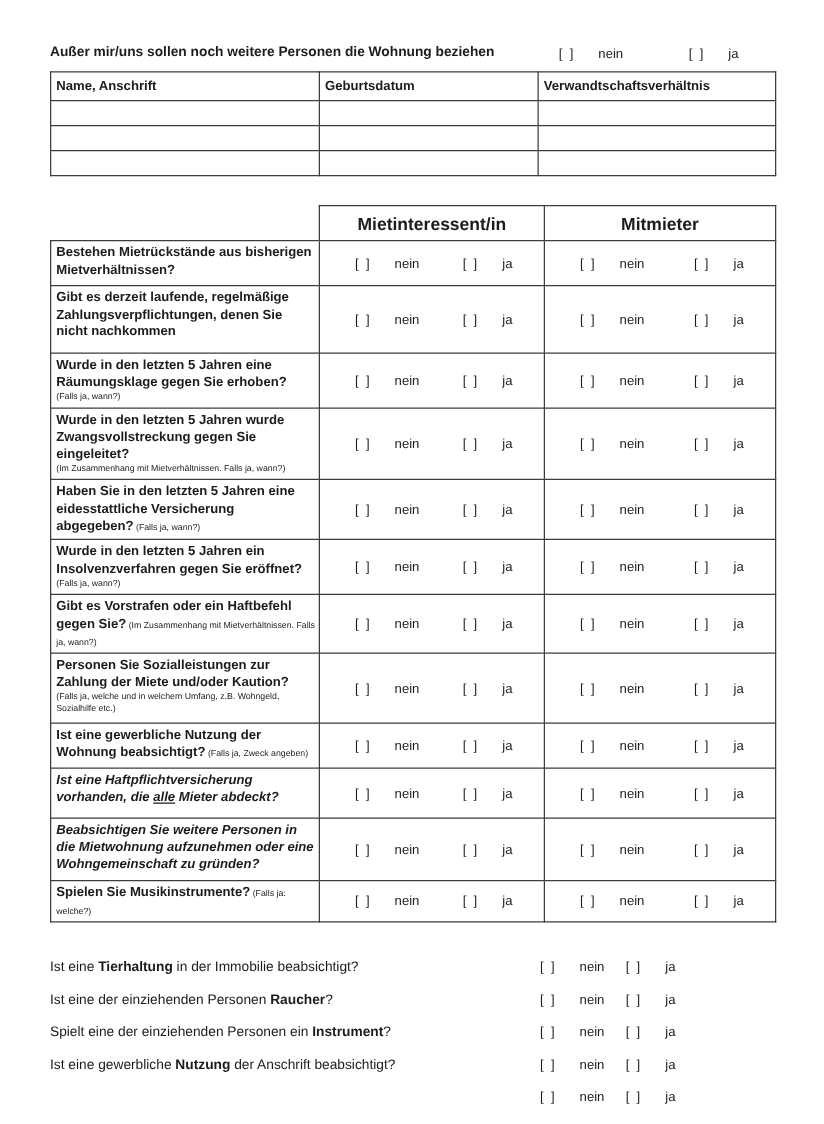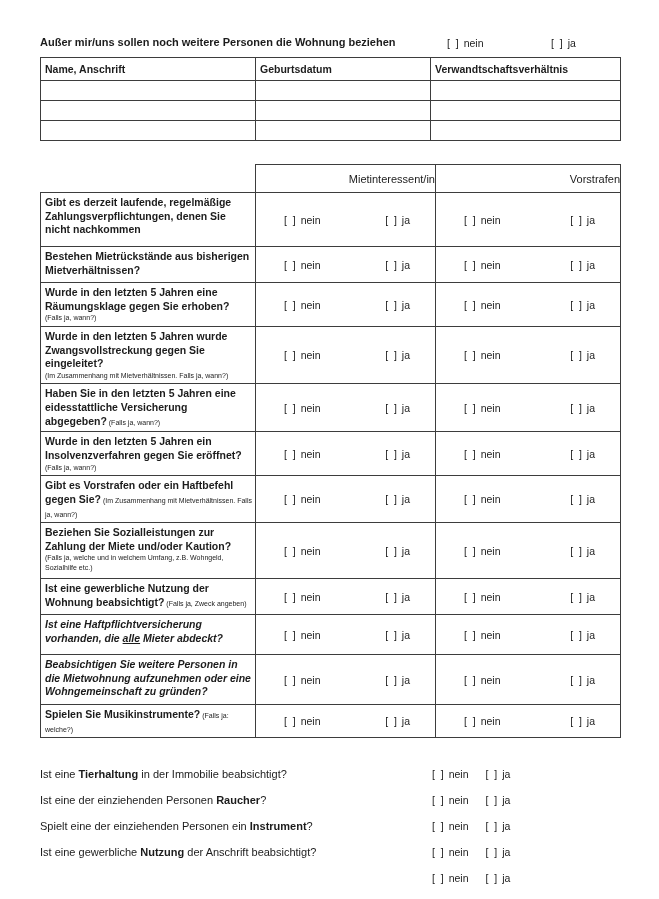--- a/index.html
+++ b/index.html
@@ -23,33 +23,33 @@
   table { border-collapse:collapse; width:580px; table-layout:fixed; }
   td, th { border:1px solid #3d3d3d; }
 
   .persons-table th {
     text-align:left; font-weight:700; font-size:10.5px;
     padding:4px 4px; height:23px; vertical-align:middle;margin-left:36px;
   }
   .persons-table td { height:20px; }
 
   .main-table { margin-top:23px; }
-  .main-table thead th { height:28px; text-align:right; vertical-align:middle; font-size:11px; font-weight:400; }
+  .main-table thead th { height:28px; text-align:center; vertical-align:middle; font-size:14px; font-weight:700; }
   .main-table thead td.no-border { border:none; }
 
   .qcell { padding:3px 3px 3px 4px; vertical-align:top; }
   .qmain { font-weight:700; font-size:10.5px; line-height:1.3; }
   .qnote { display:block; font-weight:400; font-size:7px; line-height:1.35; color:#1c1c1c; }
   .qnote.inline { display:inline; }
   .ul { text-decoration:underline; }
 
   .cbcell { vertical-align:middle; }
   .cbrow { display:flex; justify-content:space-between; padding:0 25px 0 28px; }
   .cbg { white-space:nowrap; font-size:10.5px; font-weight:400; }
-  .cblbl { margin-left:5px; }
+  .cblbl { margin-left:20px; }
 
   
   .bottom { margin-top:26px; }
   .bq-row { position:relative; height:26px; font-size:11px; }
   .bq-label { position:absolute; left:0; top:4px; }
   .bq-label .b { font-weight:700; }
   .bq-cbs { position:absolute; left:392px; top:4px; display:flex; gap:17px; }
 </style>
 </head>
 <body>
@@ -101,55 +101,55 @@
   <table class="main-table">
     <colgroup>
         <col style="width:215px">
         <col style="width:180px">
         <col style="width:185px">
       </colgroup>
     <thead>
       <tr>
         <td class="no-border"></td>
         <th>Mietinteressent/in</th>
-        <th>Vorstrafen</th>
+        <th>Mitmieter</th>
       </tr>
     </thead>
     <tbody id="main-body">
         <tr>
+          <td class="qcell" style="height: 36px;"><span class="qmain">Bestehen Mietrückstände aus bisherigen Mietverhältnissen?</span></td>
+          <td class="cbcell">
+            <div class="cbrow">
+              <span class="cbg"><span class="cbbox">[&nbsp;&nbsp;]</span><span class="cblbl">nein</span></span>
+              <span class="cbg"><span class="cbbox">[&nbsp;&nbsp;]</span><span class="cblbl">ja</span></span>
+            </div>
+          </td>
+          <td class="cbcell">
+            <div class="cbrow">
+              <span class="cbg"><span class="cbbox">[&nbsp;&nbsp;]</span><span class="cblbl">nein</span></span>
+              <span class="cbg"><span class="cbbox">[&nbsp;&nbsp;]</span><span class="cblbl">ja</span></span>
+            </div>
+          </td>
+        </tr>
+        <tr>
           <td class="qcell" style="height: 54px;"><span class="qmain">Gibt es derzeit laufende, regelmäßige Zahlungsverpflichtungen, denen Sie nicht nachkommen</span></td>
           <td class="cbcell">
             <div class="cbrow">
               <span class="cbg"><span class="cbbox">[&nbsp;&nbsp;]</span><span class="cblbl">nein</span></span>
               <span class="cbg"><span class="cbbox">[&nbsp;&nbsp;]</span><span class="cblbl">ja</span></span>
             </div>
           </td>
           <td class="cbcell">
             <div class="cbrow">
               <span class="cbg"><span class="cbbox">[&nbsp;&nbsp;]</span><span class="cblbl">nein</span></span>
               <span class="cbg"><span class="cbbox">[&nbsp;&nbsp;]</span><span class="cblbl">ja</span></span>
             </div>
           </td>
         </tr>
         <tr>
-          <td class="qcell" style="height: 36px;"><span class="qmain">Bestehen Mietrückstände aus bisherigen Mietverhältnissen?</span></td>
-          <td class="cbcell">
-            <div class="cbrow">
-              <span class="cbg"><span class="cbbox">[&nbsp;&nbsp;]</span><span class="cblbl">nein</span></span>
-              <span class="cbg"><span class="cbbox">[&nbsp;&nbsp;]</span><span class="cblbl">ja</span></span>
-            </div>
-          </td>
-          <td class="cbcell">
-            <div class="cbrow">
-              <span class="cbg"><span class="cbbox">[&nbsp;&nbsp;]</span><span class="cblbl">nein</span></span>
-              <span class="cbg"><span class="cbbox">[&nbsp;&nbsp;]</span><span class="cblbl">ja</span></span>
-            </div>
-          </td>
-        </tr>
-        <tr>
           <td class="qcell" style="height: 44px;"><span class="qmain">Wurde in den letzten 5 Jahren eine Räumungsklage gegen Sie erhoben?</span><span class="qnote">(Falls ja, wann?)</span></td>
           <td class="cbcell">
             <div class="cbrow">
               <span class="cbg"><span class="cbbox">[&nbsp;&nbsp;]</span><span class="cblbl">nein</span></span>
               <span class="cbg"><span class="cbbox">[&nbsp;&nbsp;]</span><span class="cblbl">ja</span></span>
             </div>
           </td>
           <td class="cbcell">
             <div class="cbrow">
               <span class="cbg"><span class="cbbox">[&nbsp;&nbsp;]</span><span class="cblbl">nein</span></span>
@@ -211,21 +211,21 @@
             </div>
           </td>
           <td class="cbcell">
             <div class="cbrow">
               <span class="cbg"><span class="cbbox">[&nbsp;&nbsp;]</span><span class="cblbl">nein</span></span>
               <span class="cbg"><span class="cbbox">[&nbsp;&nbsp;]</span><span class="cblbl">ja</span></span>
             </div>
           </td>
         </tr>
         <tr>
-          <td class="qcell" style="height: 56px;"><span class="qmain">Beziehen Sie Sozialleistungen zur Zahlung der Miete und/oder Kaution?</span><span class="qnote">(Falls ja, welche und in welchem Umfang, z.B. Wohngeld, Sozialhilfe etc.)</span></td>
+          <td class="qcell" style="height: 56px;"><span class="qmain">Personen Sie Sozialleistungen zur Zahlung der Miete und/oder Kaution?</span><span class="qnote">(Falls ja, welche und in welchem Umfang, z.B. Wohngeld, Sozialhilfe etc.)</span></td>
           <td class="cbcell">
             <div class="cbrow">
               <span class="cbg"><span class="cbbox">[&nbsp;&nbsp;]</span><span class="cblbl">nein</span></span>
               <span class="cbg"><span class="cbbox">[&nbsp;&nbsp;]</span><span class="cblbl">ja</span></span>
             </div>
           </td>
           <td class="cbcell">
             <div class="cbrow">
               <span class="cbg"><span class="cbbox">[&nbsp;&nbsp;]</span><span class="cblbl">nein</span></span>
               <span class="cbg"><span class="cbbox">[&nbsp;&nbsp;]</span><span class="cblbl">ja</span></span>

